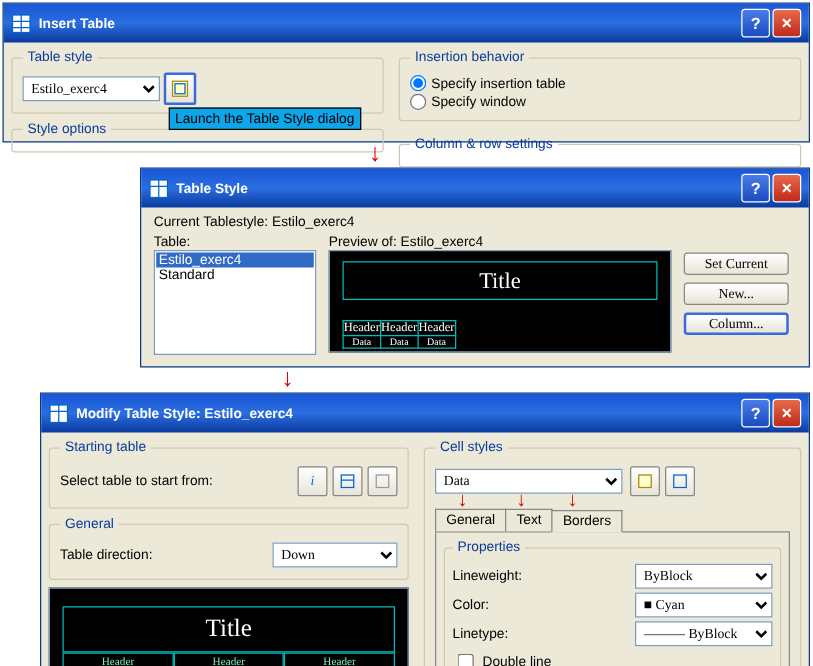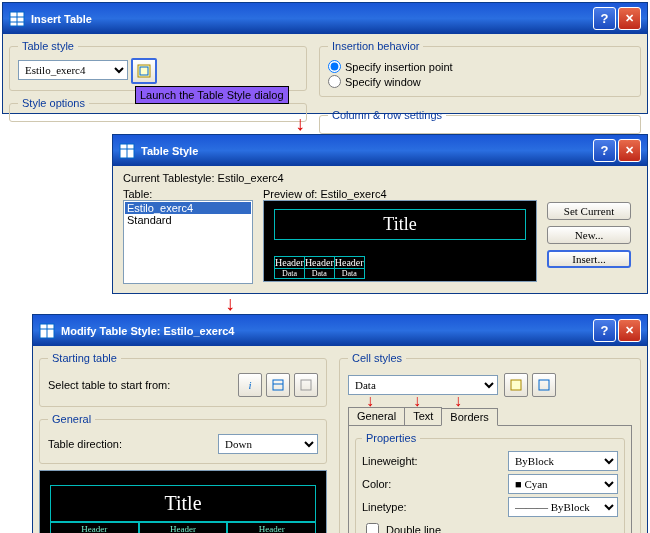--- a/index.html
+++ b/index.html
@@ -13,21 +13,21 @@
 .close::before{content:"✕";font-size:11px}
 .help::before{content:"?"}
 fieldset{border:1px solid #d0c8b0;border-radius:3px;margin:6px;padding:6px 8px}
 legend{color:#0a3a9e;padding:0 4px}
 select,input[type=text]{border:1px solid #7f9db9;font:11px Tahoma;padding:1px 2px;background:#fff}
 select{height:20px}
 .btn{background:linear-gradient(#fff,#e8e4d8);border:1px solid #888;border-radius:3px;padding:2px 10px;font:11px Tahoma;cursor:pointer;min-width:72px}
 .btn:active,.btn.sel{border:2px solid #3a6ae0;padding:1px 9px}
 .radio{display:flex;align-items:center;gap:4px;margin:2px 0}
 .radio input{margin:0}
-.tooltip{position:absolute;background:#8b5cf6;border:1px solid #000;padding:2px 4px;font-size:11px}
+.tooltip{position:absolute;background:#0ea5e9;border:1px solid #000;padding:2px 4px;font-size:11px}
 .arrow{position:absolute;color:#d00;font-size:20px;font-weight:bold}
 .list{border:1px solid #7f9db9;background:#fff;height:80px;padding:1px}
 .list .item{padding:0 2px}
 .list .item.sel{background:#316ac5;color:#fff}
 .prev{border:1px solid #7f9db9;background:#000;height:80px;position:relative;color:#fff;font-family:Georgia,serif}
 .prev table{border-collapse:collapse;width:100%;margin-top:28px}
 .prev td{border:1px solid #0bb;text-align:center;font-size:10px;padding:0}
 .prev .pt{font-size:18px;border:1px solid #0bb;text-align:center;padding:4px;position:absolute;top:8px;left:10px;right:10px}
 .iconbtn{width:22px;height:22px;border:1px solid #888;background:linear-gradient(#fff,#e8e4d8);border-radius:2px;display:inline-flex;align-items:center;justify-content:center;cursor:pointer;vertical-align:middle}
 .tabs{display:flex;margin-top:4px}
@@ -71,21 +71,21 @@
    </fieldset>
    <fieldset style="margin-top:0">
           <legend>Style options</legend>
         </fieldset>
   </div>
   <div style="flex:1">
    <fieldset>
           <legend>Insertion behavior</legend>
     <div class="radio">
             <input type="radio" checked="" style="">
-            <span>Specify insertion point</span>
+            <span>Specify insertion table</span>
           </div>
     <div class="radio">
             <input type="radio" style="">
             <span>Specify window</span>
           </div>
    </fieldset>
    <fieldset style="margin-top:12px">
           <legend>Column &amp; row settings</legend>
         </fieldset>
   </div>
@@ -133,21 +133,21 @@
                   <td style="font-size:8px">Data</td>
                   <td style="font-size:8px">Data</td>
                 </tr>
      </tbody>
             </table>
     </div>
    </div>
    <div style="width:90px;padding-top:14px">
     <button class="btn" style="width:84px;margin-bottom:6px">Set Current</button>
     <button class="btn" style="width:84px;margin-bottom:6px">New...</button>
-    <button class="btn sel" style="width:84px">Insert...</button>
+    <button class="btn sel" style="width:84px">Column...</button>
    </div>
   </div>
  </div>
 </div>
 <div class="arrow" style="left:225px;top:292px">↓</div>
 
 <div class="dlg" style="left:32px;top:314px;width:614px;height:218px">
  <div class="ttl">
   <svg>
         <rect x="1" y="1" width="14" height="14" fill="#fff" stroke="#06c"></rect>

